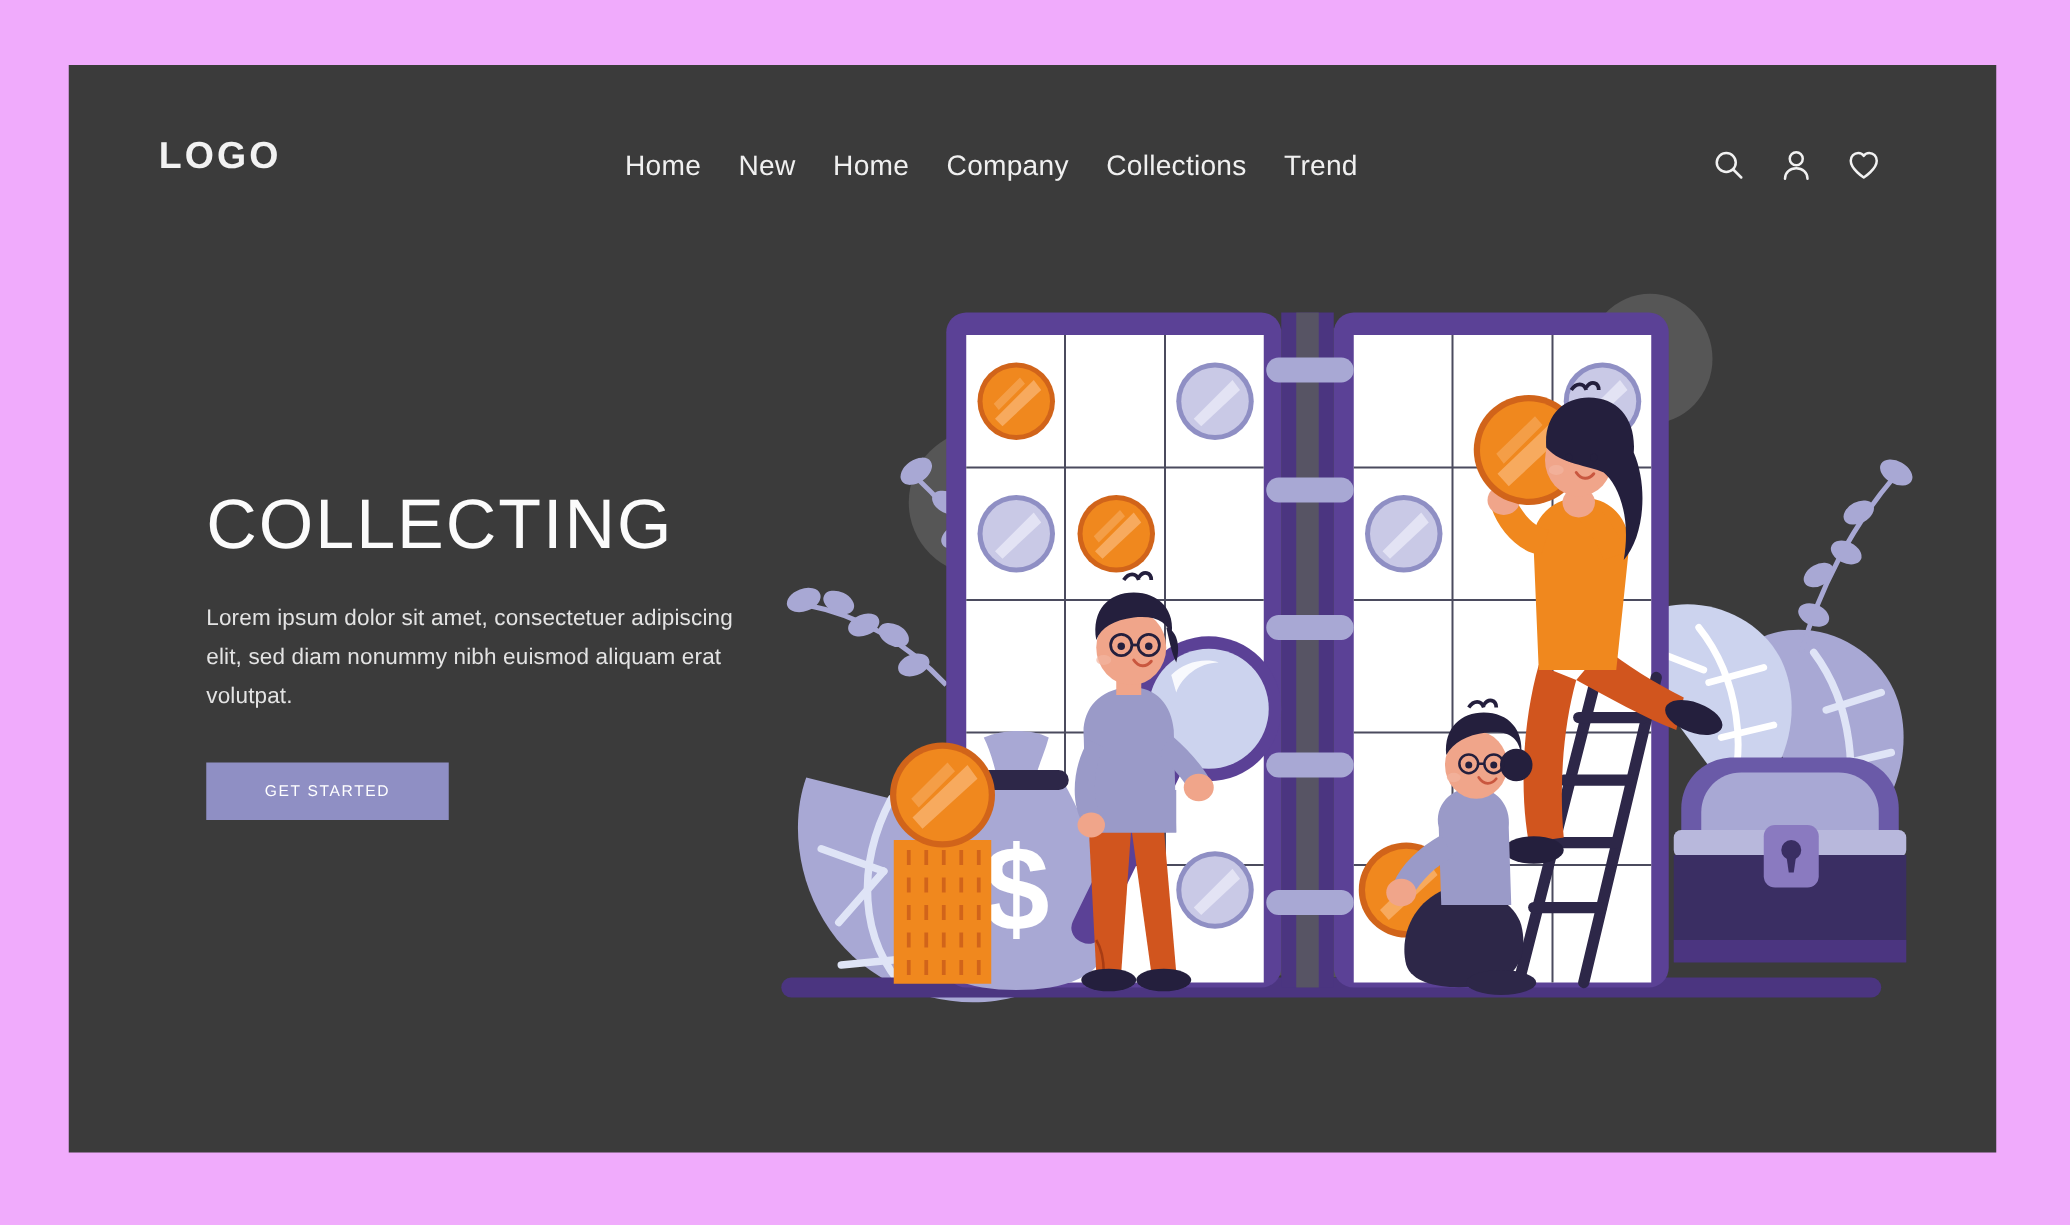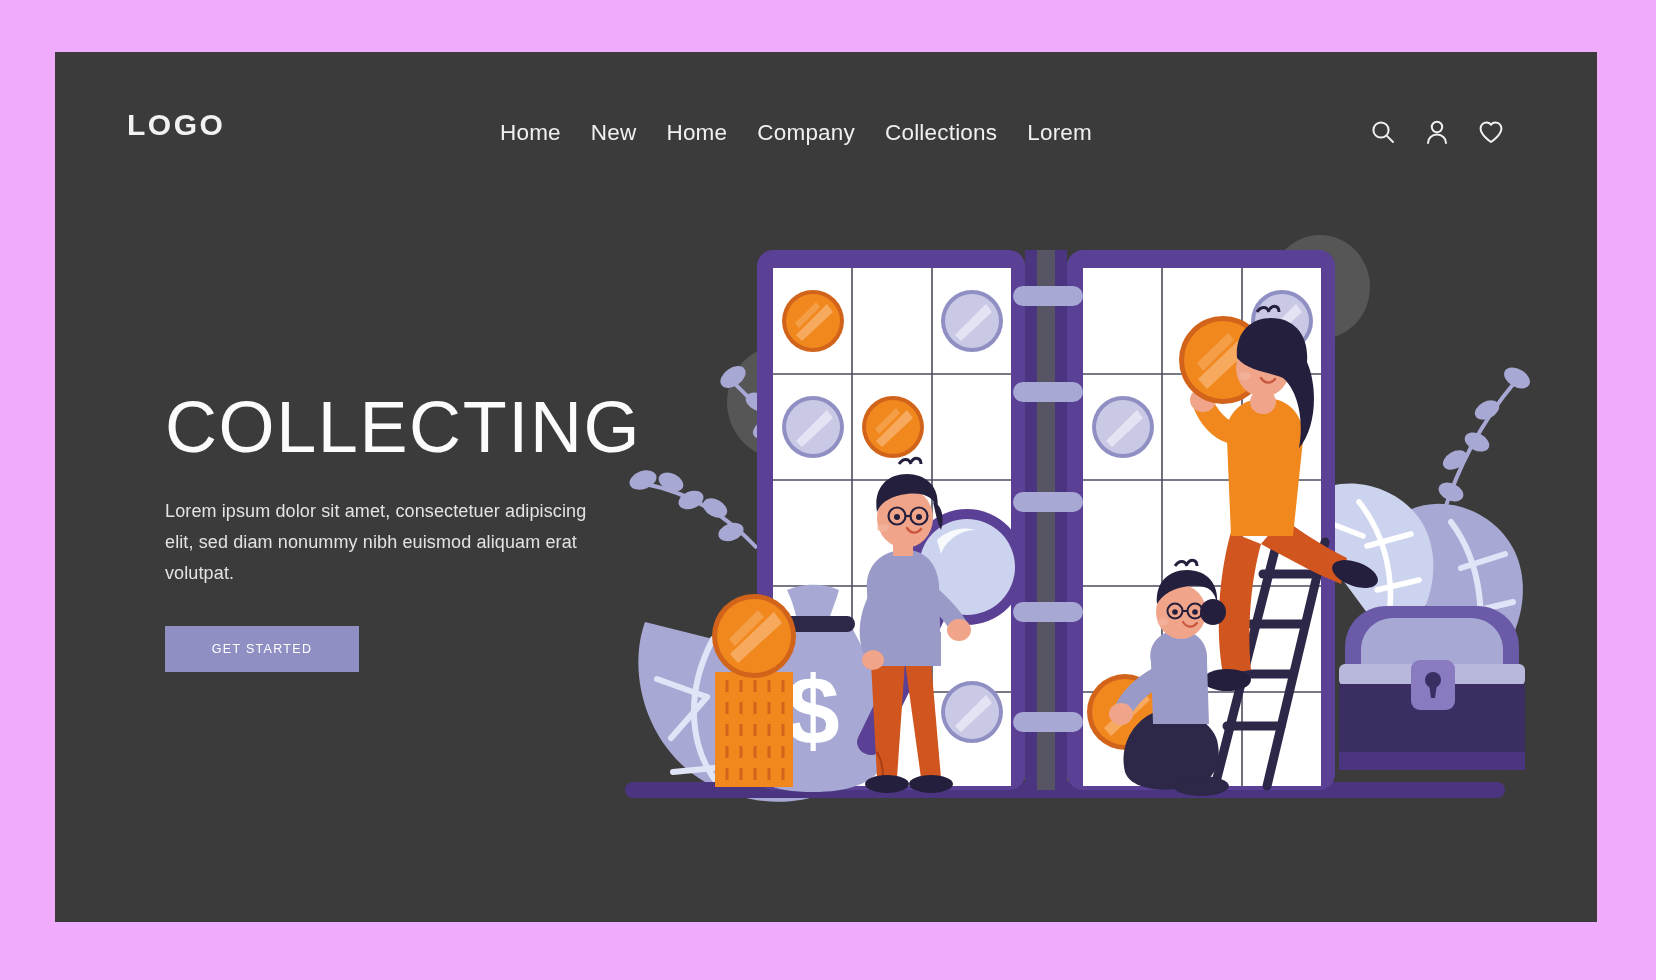--- a/index.html
+++ b/index.html
@@ -63,21 +63,21 @@
   }
   #header-icons .hicon { cursor: pointer; display: block; }
 
   
   #hero {
     position: absolute;
     left: 110px; top: 338px;
     width: 520px;
   }
   #headline {
-    font-size: 72px;
+    font-size: 56px;
     font-weight: 300;
     letter-spacing: 1.6px;
     color: #fbfbfb;
     line-height: 1.05;
     margin-bottom: 30px;
   }
   #subtext {
     font-size: 18px;
     line-height: 1.72;
     color: #e3e3e3;
@@ -116,21 +116,21 @@
     <div id="header">
 
       <div id="logo">LOGO</div>
 
       <nav id="nav">
         <span class="nav-item">Home</span>
         <span class="nav-item">New</span>
         <span class="nav-item">Home</span>
         <span class="nav-item">Company</span>
         <span class="nav-item">Collections</span>
-        <span class="nav-item">Lorem</span>
+        <span class="nav-item">Trend</span>
       </nav>
 
       <div id="header-icons">
         <span class="hicon">
           <svg width="28" height="28" viewBox="0 0 28 28" fill="none">
             <circle cx="12" cy="12" r="7.6" stroke="#f2f2f2" stroke-width="2"></circle>
             <line x1="17.6" y1="17.6" x2="24" y2="24" stroke="#f2f2f2" stroke-width="2" stroke-linecap="round"></line>
           </svg>
         </span>
         <span class="hicon">

